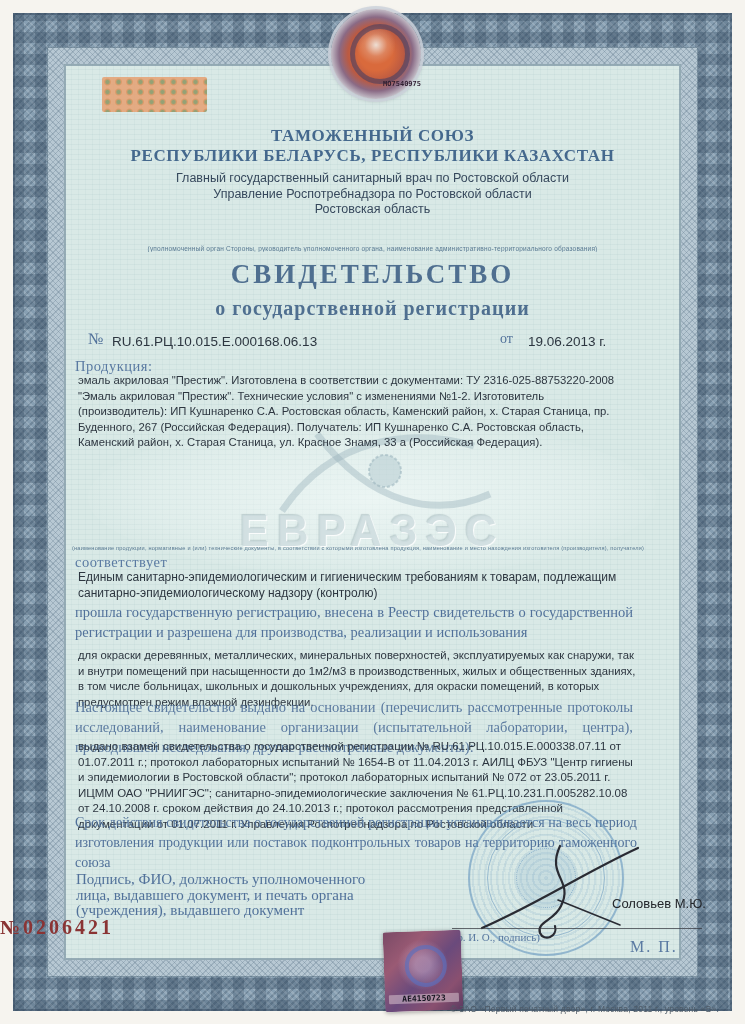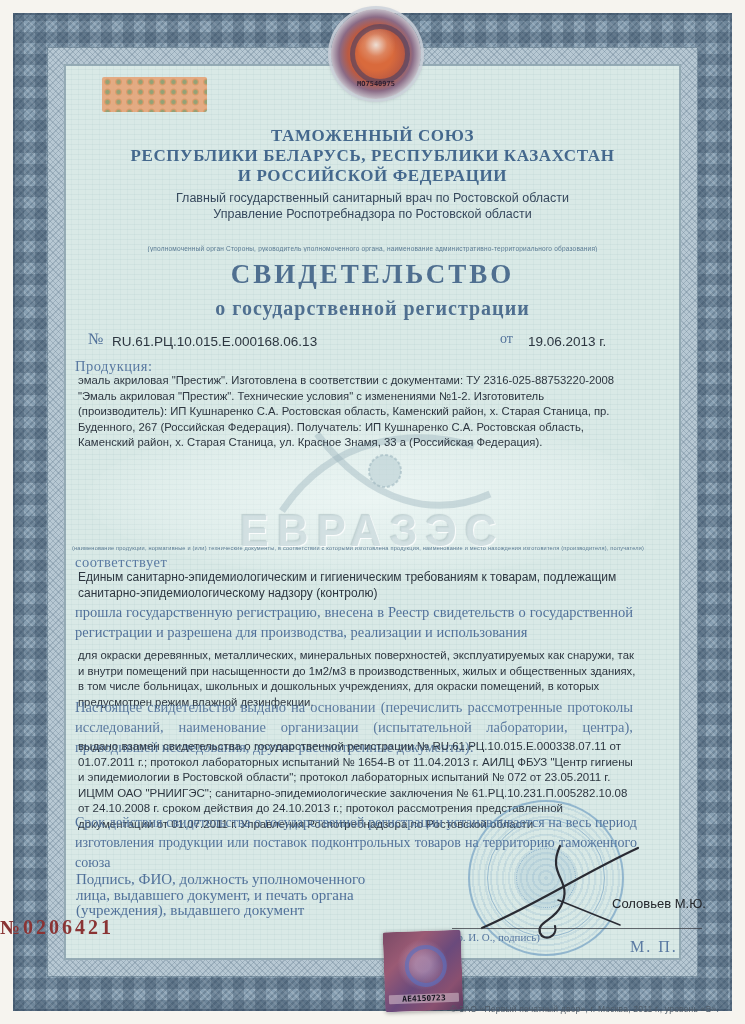--- a/index.html
+++ b/index.html
@@ -57,21 +57,21 @@
     background-image:radial-gradient(circle, rgba(127,148,96,.9) 1.5px, rgba(216,127,63,.55) 3px, transparent 4px);
     background-size:11px 10px;opacity:.85;border-radius:2px;}
 
   .holo-top{left:331px;top:9px;width:90px;height:90px;border-radius:50%;
     background:
       radial-gradient(circle at 50% 40%, rgba(240,235,228,.9) 0%, rgba(240,235,228,.2) 16%, transparent 28%),
       radial-gradient(circle at 50% 50%, #d96a3c 26%, #bb5a42 44%, #8a6a85 58%, #c9c6ce 72%, #aab0bf 100%);
     box-shadow:0 0 0 3px rgba(205,210,220,.85), 0 1px 5px rgba(0,0,0,.35);}
   .holo-ring{position:absolute;left:19px;top:15px;width:50px;height:50px;border-radius:50%;
     border:5px solid rgba(60,60,100,.55);}
-  .holo-num{position:absolute;left:0;right:0;bottom:11px;text-align:center;
+  .holo-num{position:absolute;left:0;right:0;bottom:11px;text-align:right;
     font-family:"DejaVu Sans Mono",monospace;font-size:7px;font-weight:bold;color:#2e1e30;}
 
   .holo-bottom{left:384px;top:931px;width:78px;height:80px;transform:rotate(-2deg);
     background:
       radial-gradient(circle at 50% 42%, rgba(200,170,200,.55) 12%, transparent 42%),
       linear-gradient(135deg, #7a4a66 0%, #9a5a74 28%, #6a4a7c 54%, #8a5070 78%, #5a3a60 100%);
     box-shadow:0 1px 4px rgba(0,0,0,.35);border-radius:3px;}
   .holo-bottom .ring{position:absolute;left:21px;top:14px;width:34px;height:34px;border-radius:50%;
     border:4px solid rgba(90,110,190,.65);}
   .holo-bottom .num{position:absolute;left:4px;right:4px;bottom:8px;text-align:center;
@@ -117,24 +117,24 @@
 
 <div class="abs patch"></div>
 <div class="abs holo-top">
   <div class="holo-ring"></div>
   <div class="holo-num">МО7540975</div>
 </div>
 
 <div class="abs center" style="left:0;right:0;top:126px;">
   <div class="union-line">ТАМОЖЕННЫЙ СОЮЗ</div>
   <div class="union-line">РЕСПУБЛИКИ БЕЛАРУСЬ, РЕСПУБЛИКИ КАЗАХСТАН</div>
-  <div class="union-line">И РОССИЙСКОЙ ФЕДЕРАЦИИ</div>
   <div style="height:5px;"></div>
   <div class="authority-line">Главный государственный санитарный врач по Ростовской области</div>
   <div class="authority-line">Управление Роспотребнадзора по Ростовской области</div>
+  <div class="authority-line">Ростовская область</div>
 </div>
 
 <div class="abs micro center" style="left:95px;right:95px;top:245px;">(уполномоченный орган Стороны, руководитель уполномоченного органа, наименование административно-территориального образования)</div>
 
 <div class="abs center doc-title" style="left:0;right:0;top:259px;">СВИДЕТЕЛЬСТВО</div>
 <div class="abs center doc-subtitle" style="left:0;right:0;top:297px;">о государственной регистрации</div>
 
 <div class="abs serif" style="left:88px;top:330px;font-size:16px;">№</div>
 <div class="abs typed" style="left:112px;top:334px;font-size:13.5px;">RU.61.РЦ.10.015.Е.000168.06.13</div>
 <div class="abs serif" style="left:500px;top:331px;font-size:14px;">от</div>

